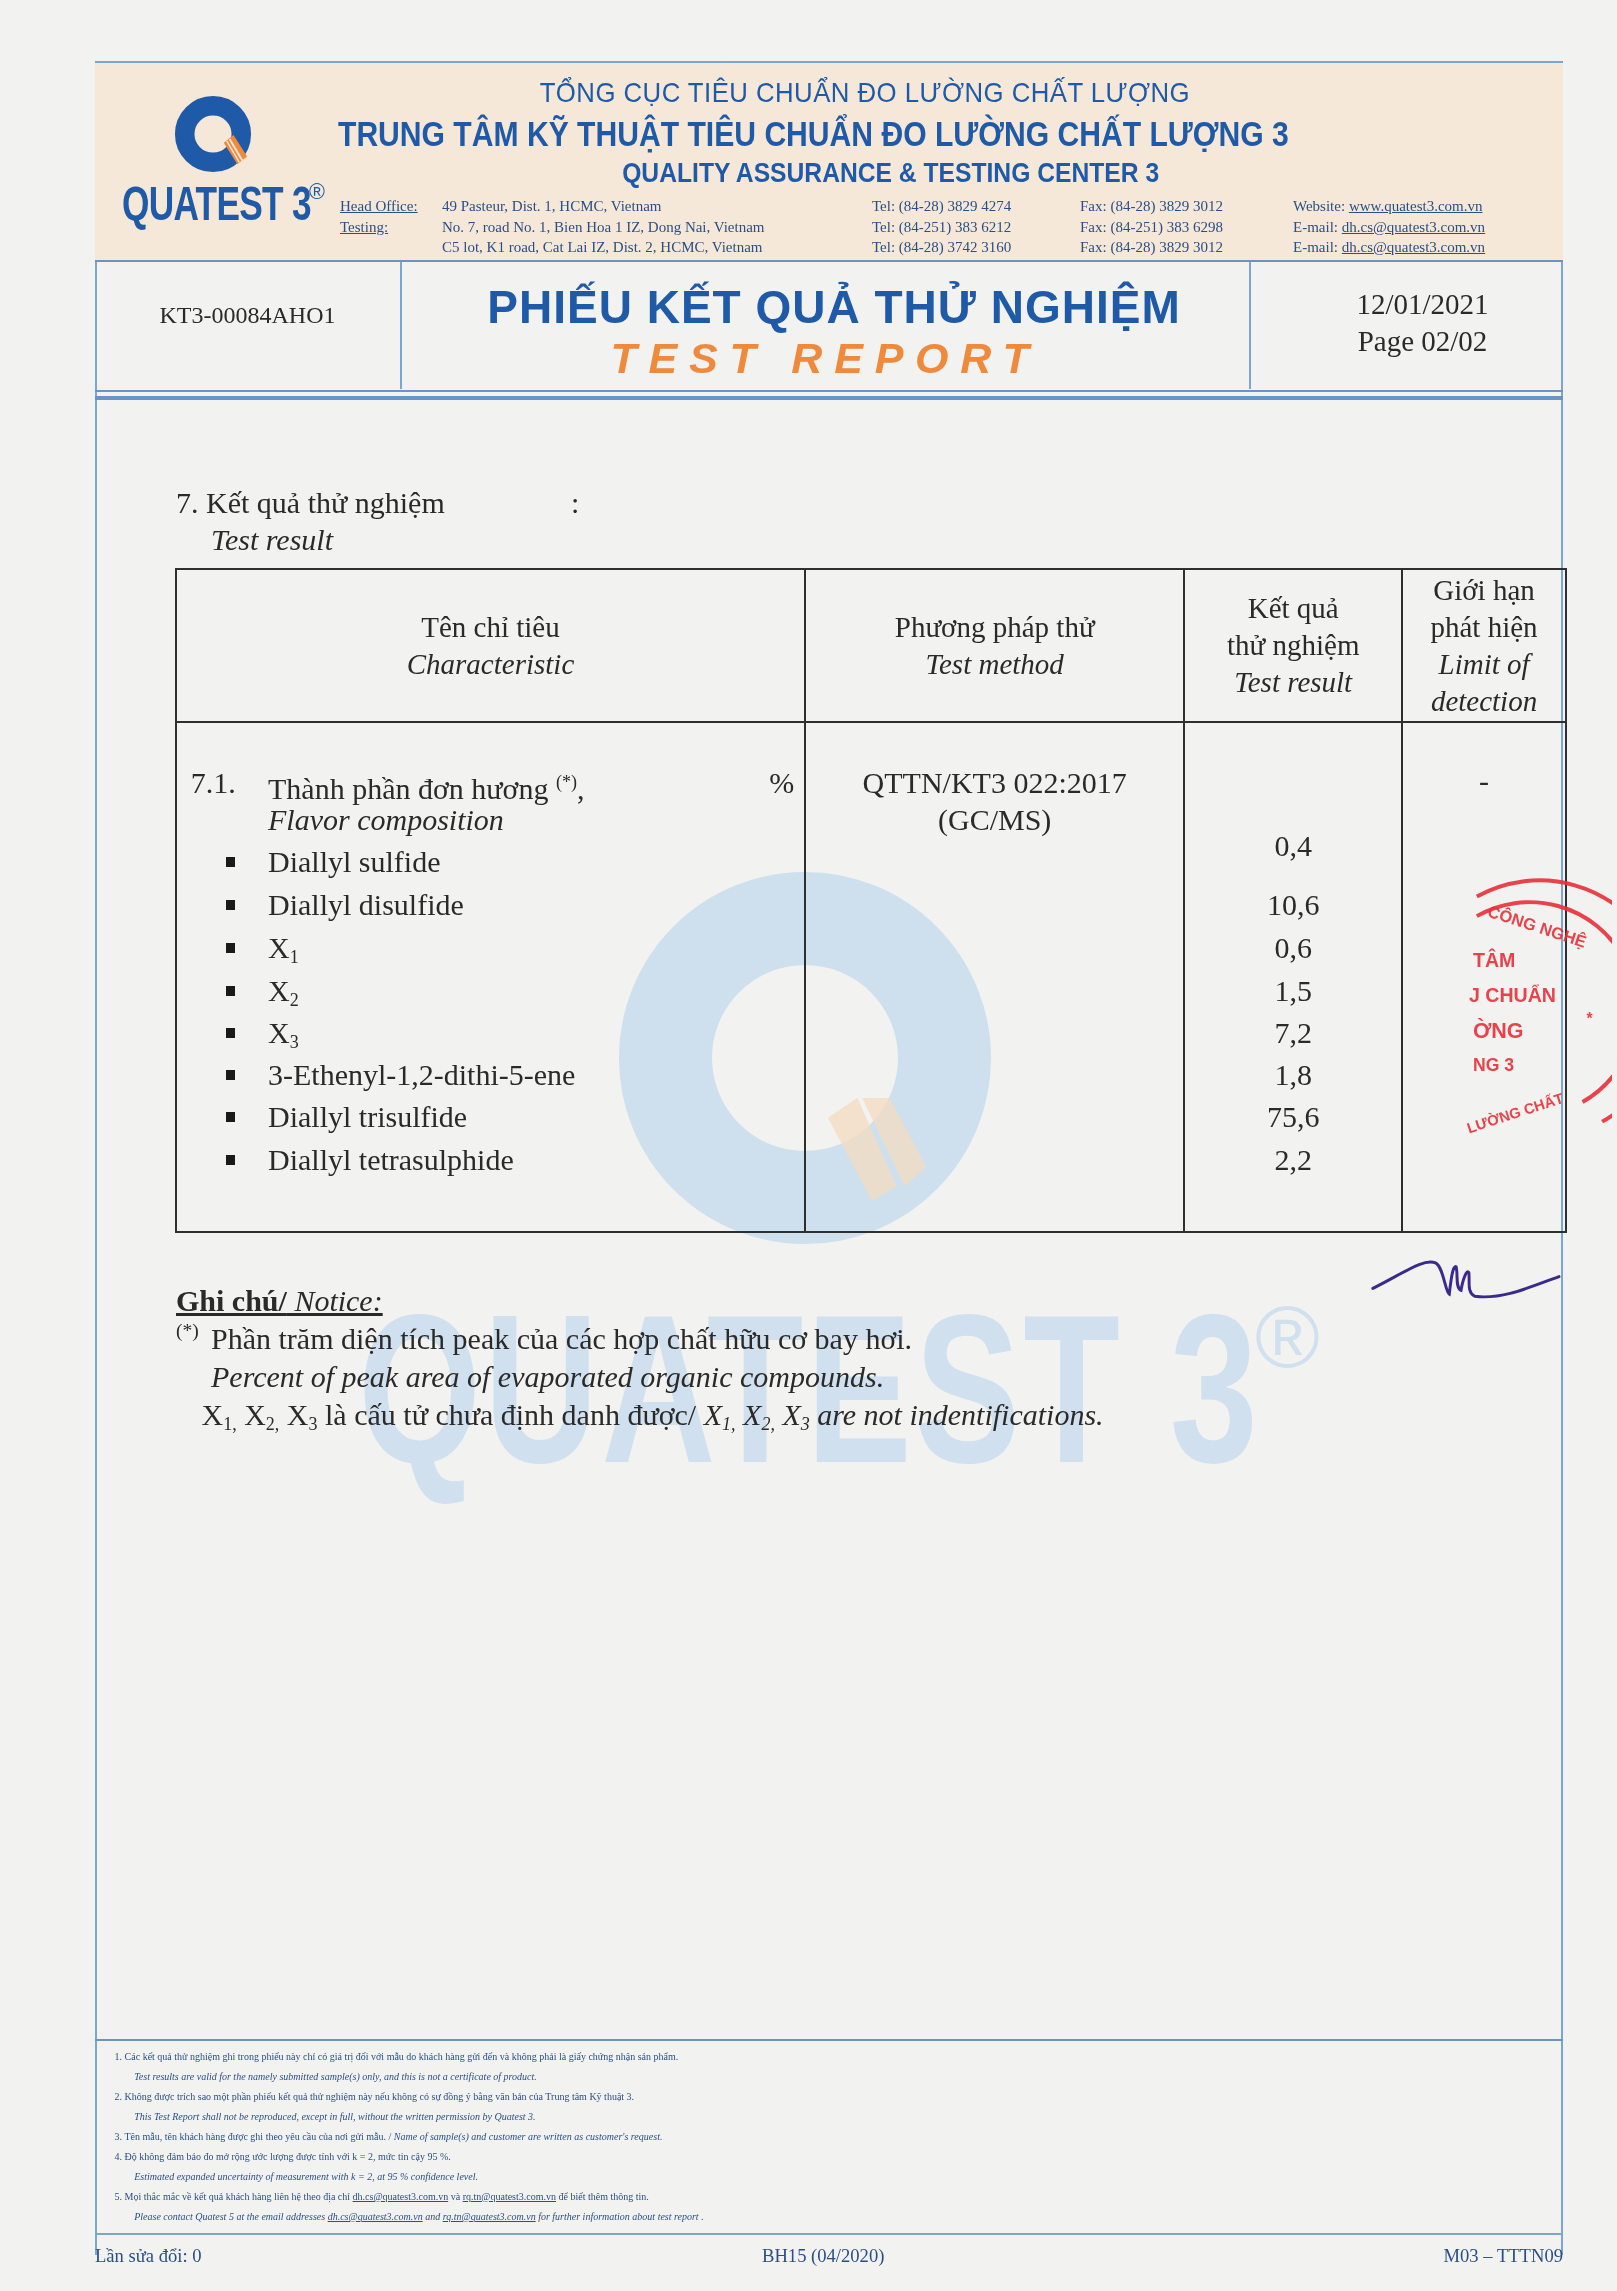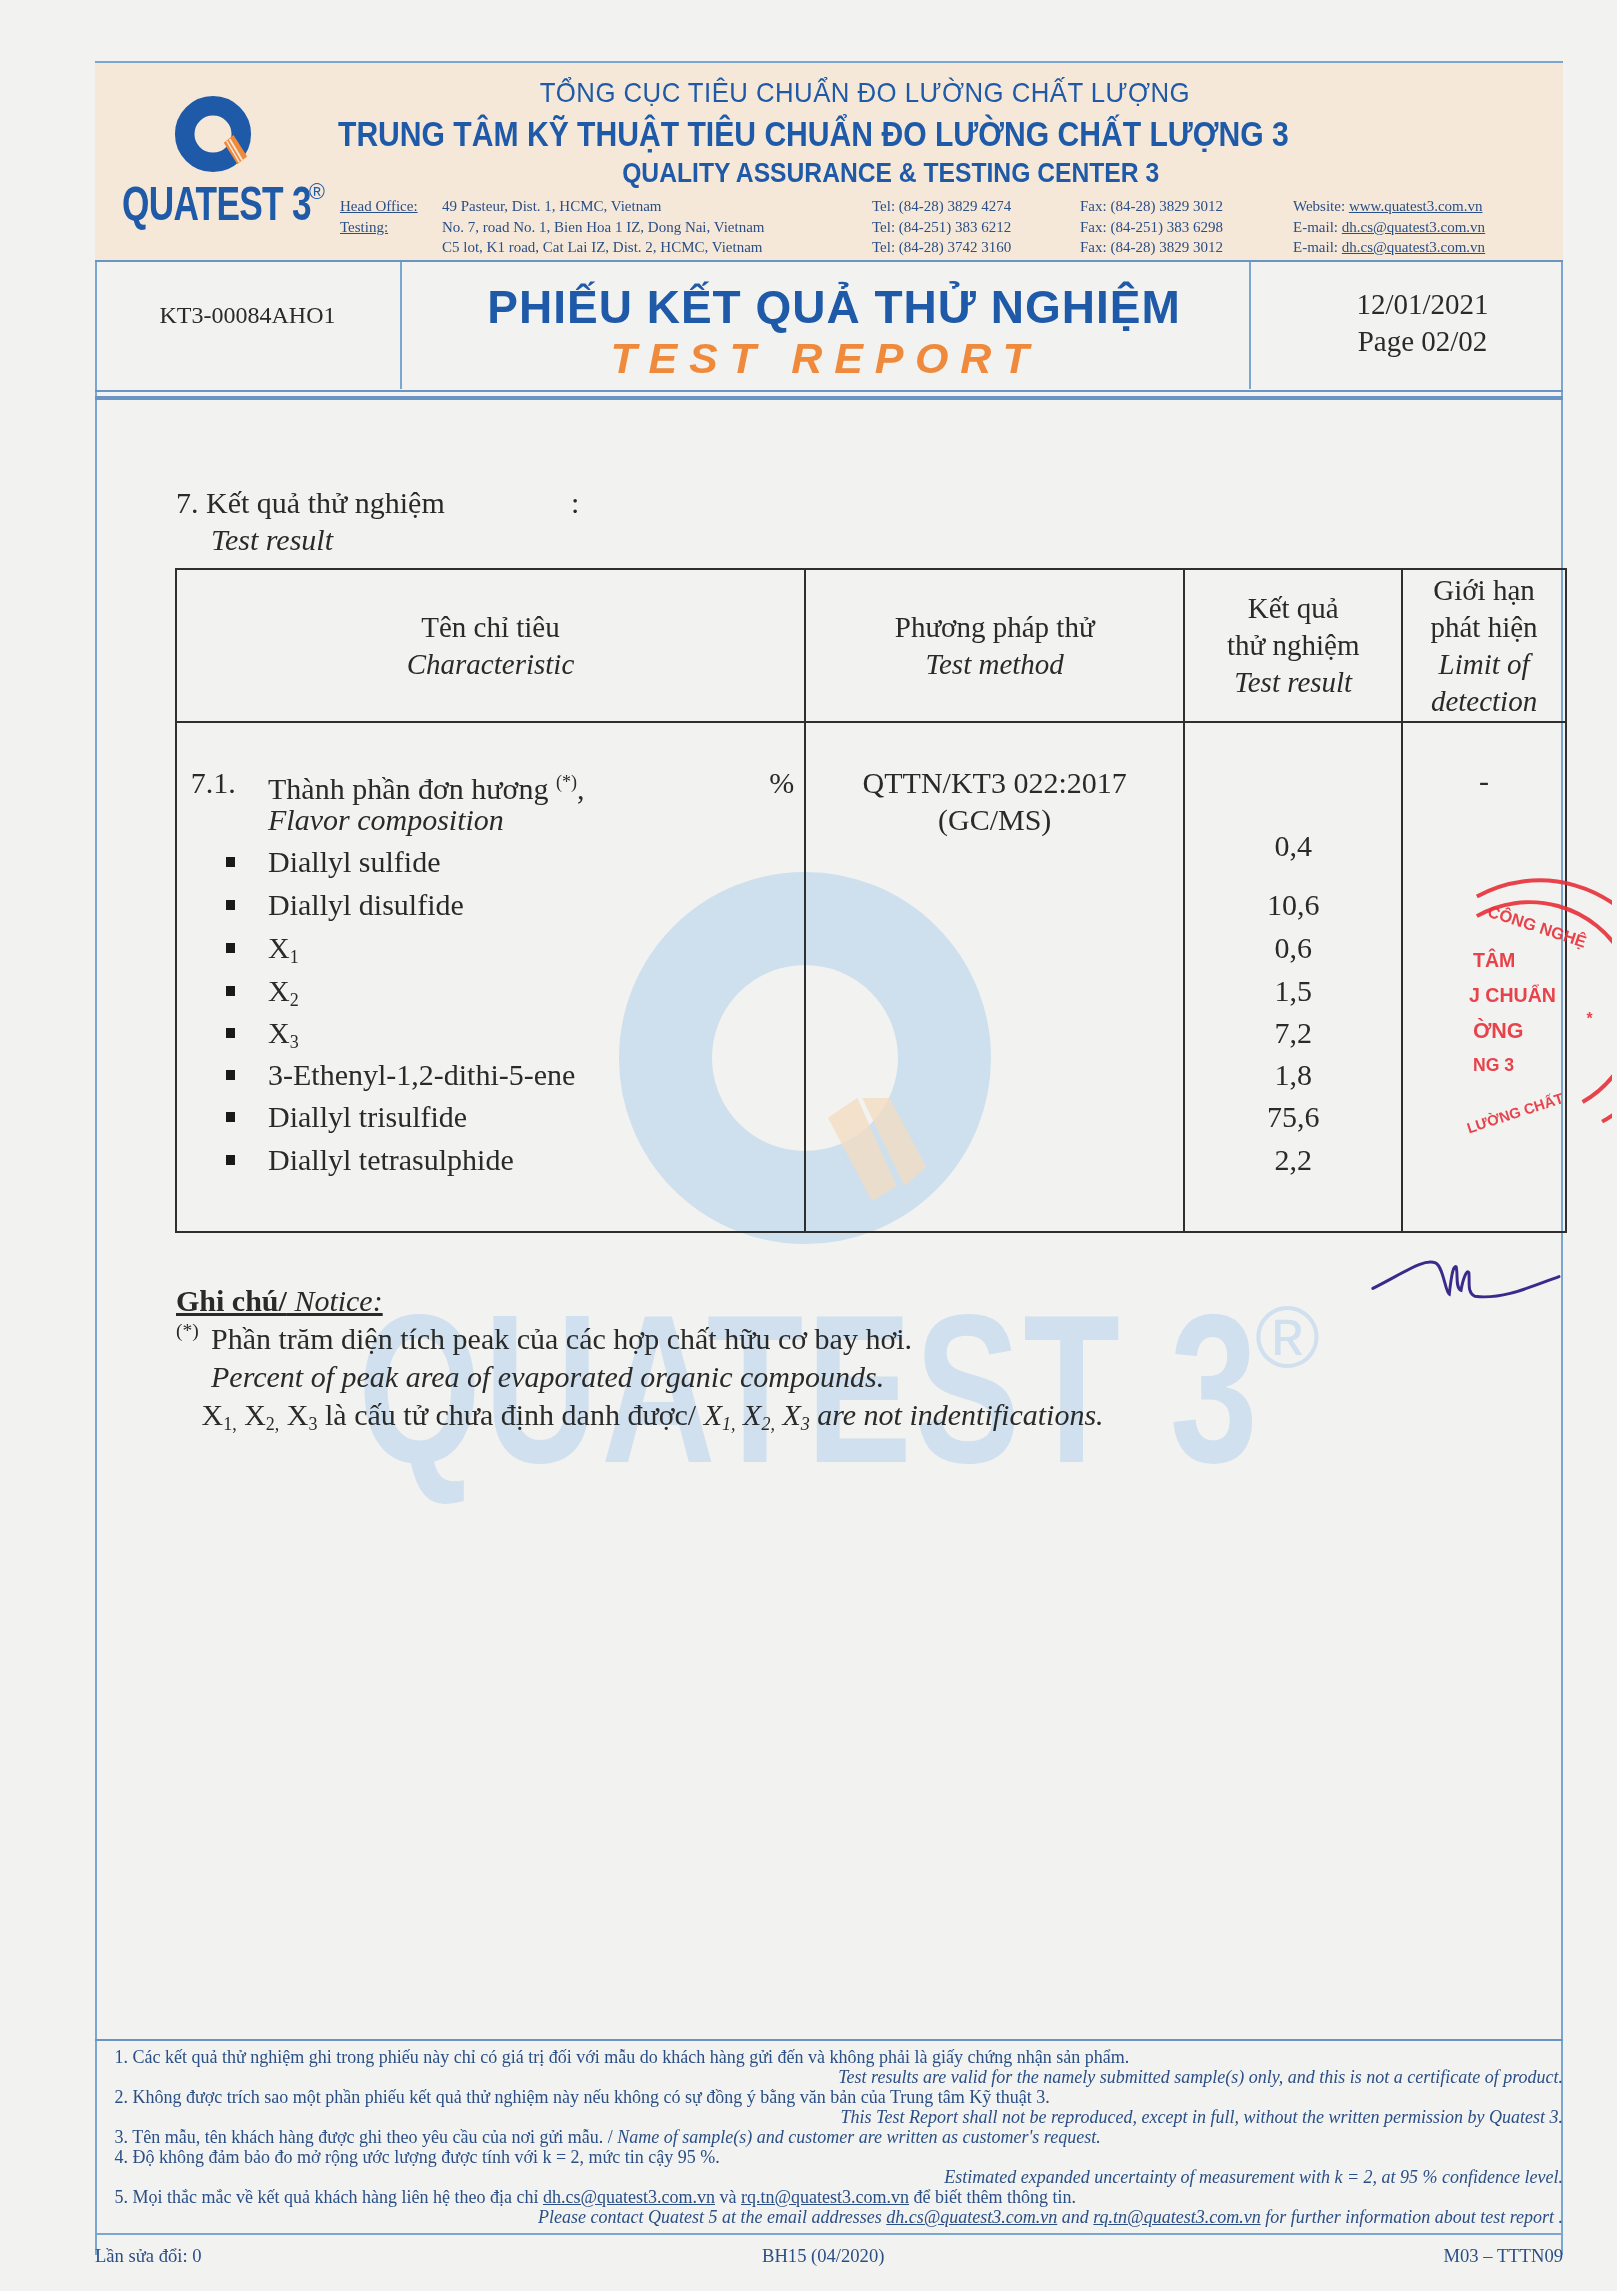--- a/index.html
+++ b/index.html
@@ -210,24 +210,24 @@
 
   
   .signature { position: absolute; left: 1365px; top: 1253px; width: 196px; height: 59px; }
 
   
   .footer-box {
     position: absolute; left: 95px; top: 2039px;
     width: 1468px; height: 196px;
     border-top: 2.9px solid #6a94c4;
     border-bottom: 2px solid #7aa6cf;
-    font-size: 18px; line-height: 20px; color: #2a4f86;
+    font-size: 10px; line-height: 20px; color: #2a4f86;
     padding: 5.9px 0 0 19.6px;
   }
-  .footer-box .it { font-style: italic; padding-left: 19.6px; display: block; text-align: right; }
+  .footer-box .it { font-style: italic; padding-left: 19.6px; display: block; }
   .footer-box a { color: #2a4f86; text-decoration: underline; }
   .footer-bottom {
     position: absolute; top: 2245px; left: 95px; width: 1468px;
     font-size: 18.6px; color: #2a4f86;
   }
   .fb-rev { position: absolute; left: 0; }
   .fb-form { position: absolute; left: 667px; }
   .fb-code { position: absolute; right: 0; }
 </style>
 </head>

